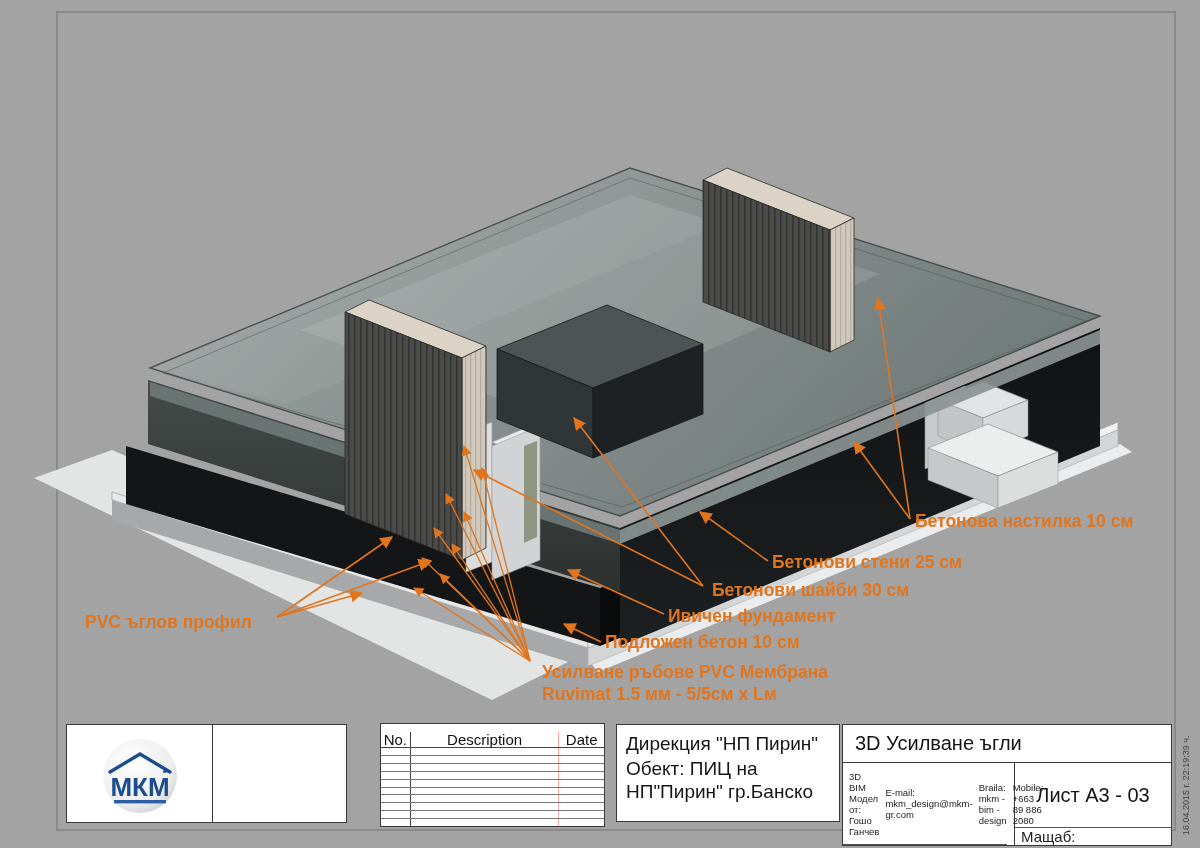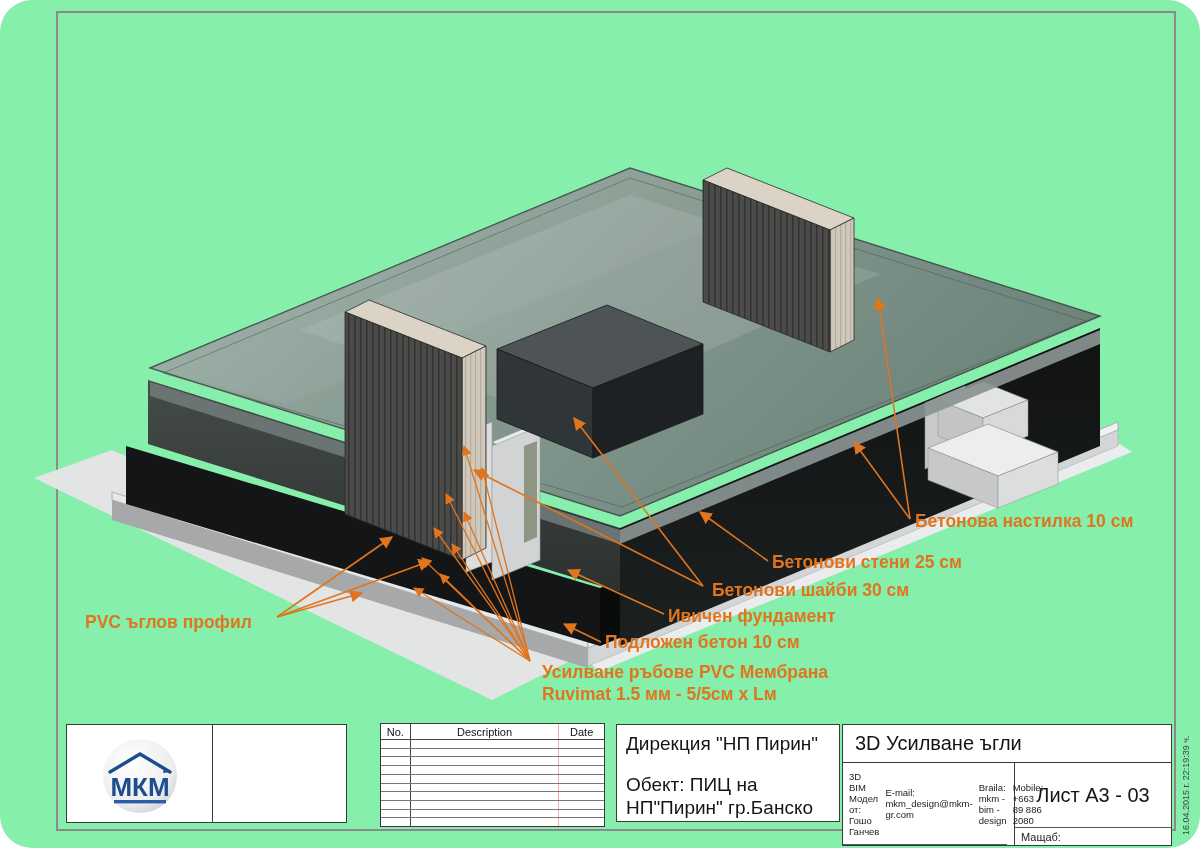--- a/index.html
+++ b/index.html
@@ -1,57 +1,57 @@
 <!DOCTYPE html>
 <html><head>
 <meta charset="utf-8">
 <style>
   html,body{margin:0;padding:0;background:#fff;}
-  #sheet{position:relative;width:1200px;height:848px;background:#86efac;
-         font-family:"Liberation Sans",sans-serif;overflow:hidden;border-radius:32px;}
+  #sheet{position:relative;width:1200px;height:848px;background:#a3a3a3;
+         font-family:"Liberation Sans",sans-serif;overflow:hidden;}
   #frame{position:absolute;left:56px;top:11px;width:1120px;height:820px;
          border:2px solid #8a8a8a;box-sizing:border-box;}
   #model-svg{position:absolute;left:0;top:0;}
 
   
   .tb-box{position:absolute;border:1.3px solid #3a3a3a;box-sizing:border-box;background:#fff;}
   #tb-logo{left:66px;top:724px;width:281px;height:99px;display:flex;}
   #tb-logo .logo-cell{width:146px;border-right:1.3px solid #3a3a3a;box-sizing:border-box;
         display:flex;align-items:flex-end;justify-content:center;}
   #tb-logo .contact-cell{flex:1;padding:8px 0 0 10px;font-size:11px;color:#222;line-height:1.25;}
   .contact-line{margin:0 0 2px 0;}
   .contact-gap{height:8px;}
 
   #tb-rev{left:380px;top:723px;width:225px;height:104px;display:flex;flex-direction:column;}
-  .rev-head{display:flex;height:15px;font-size:11px;color:#111;border-bottom:1px solid #444;}
+  .rev-head{display:flex;height:15px;font-size:15px;color:#111;border-bottom:1px solid #444;margin-top:8px;}
   .rev-head div{display:flex;align-items:center;justify-content:center;}
   .rev-row{display:flex;flex:1;border-bottom:1px solid #777;}
   .rev-row:last-child{border-bottom:none;}
   .c1{width:30px;border-right:1px solid #444;box-sizing:border-box;}
   .c2{width:150px;border-right:1px solid #fca5a5;box-sizing:border-box;}
   .c3{width:45px;box-sizing:border-box;}
 
   #tb-title{left:616px;top:724px;width:224px;height:98px;padding:8px 0 0 9px;
         font-size:19px;color:#151515;}
-  #tb-title .obj{margin-top:18px;line-height:1.22;}
+  #tb-title .obj{margin-top:2px;line-height:1.22;}
 
   #tb-right{left:842px;top:724px;width:330px;height:122px;display:flex;flex-direction:column;}
   .tbr-top{height:38px;border-bottom:1.3px solid #3a3a3a;box-sizing:border-box;
         display:flex;align-items:center;padding-left:12px;font-size:20px;color:#151515;}
   .tbr-bottom{flex:1;display:flex;}
   .tbr-info{width:172px;border-right:1.3px solid #3a3a3a;box-sizing:border-box;
         display:flex;flex-direction:row;}
   .info-row{flex:1;border-bottom:1px solid #555;display:flex;align-items:center;
         padding-left:6px;font-size:9.5px;color:#222;}
   .info-row:last-child{border-bottom:none;}
   .tbr-sheet{flex:1;display:flex;flex-direction:column;}
   .sheet-no{flex:1;display:flex;align-items:center;justify-content:center;
         font-size:20px;color:#151515;border-bottom:1px solid #555;}
   .scale-row{height:17px;display:flex;align-items:center;padding-left:6px;
-        font-size:11px;color:#222;}
+        font-size:15px;color:#222;}
 
   #timestamp{position:absolute;left:1181px;top:725px;width:14px;height:110px;
         font-size:9px;color:#444;writing-mode:vertical-rl;transform:rotate(180deg);
         white-space:nowrap;}
 </style>
 </head>
 <body>
 
 <div id="sheet">
   <div id="frame"></div>

